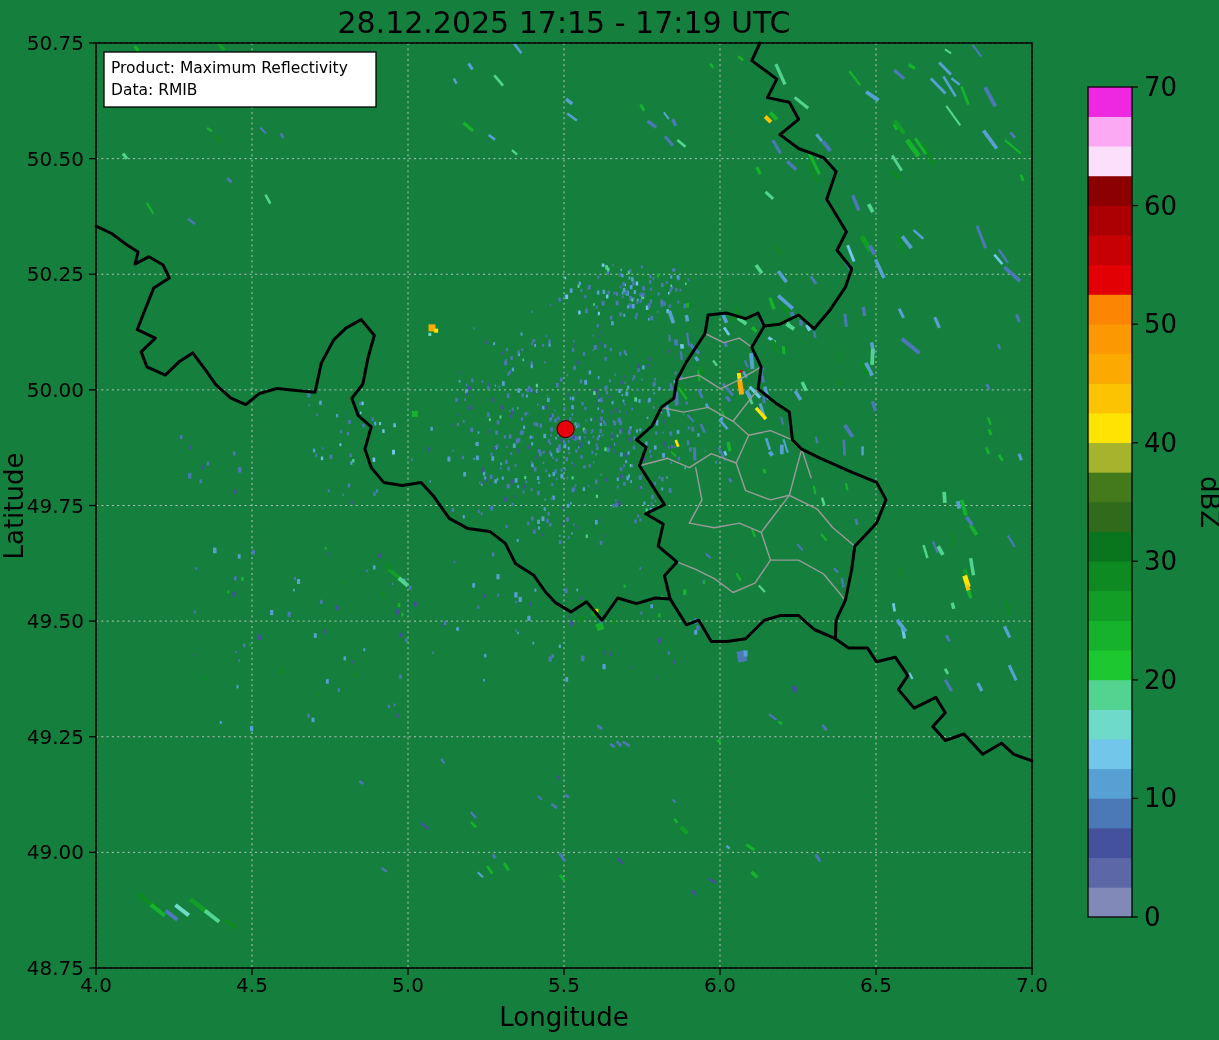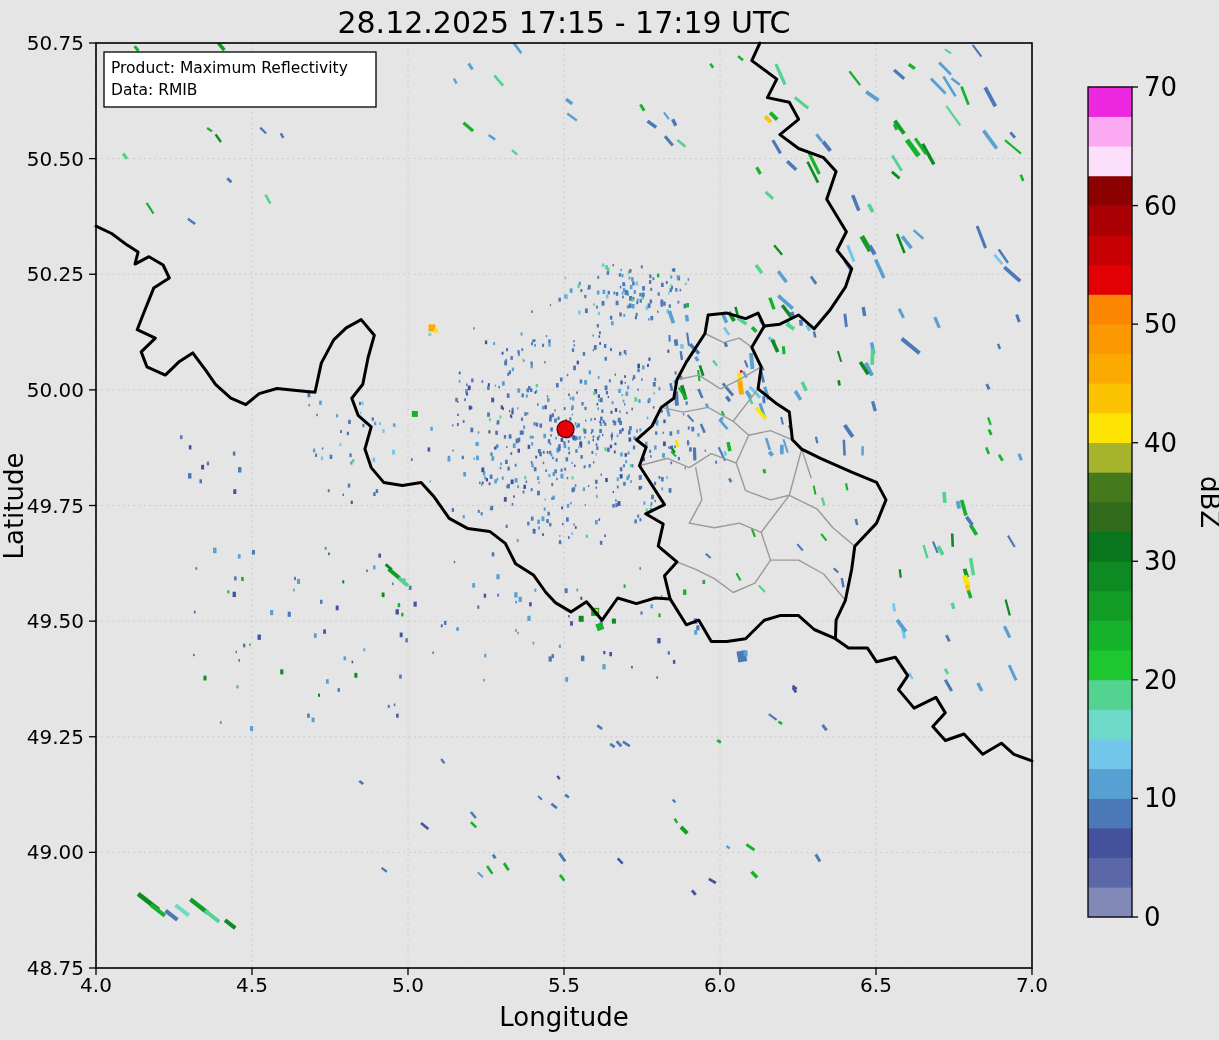--- a/index.html
+++ b/index.html
@@ -1,16 +1,16 @@
 <!DOCTYPE html>
 <html><head>
 <meta charset="utf-8">
 <style>
   html,body{margin:0;padding:0;background:#fff;}
-  .fig{width:1219px;height:1040px;background:#e5e5e5;position:relative;font-family:"DejaVu Sans",sans-serif;}
+  .fig{width:1219px;height:1040px;background:#15803d;position:relative;font-family:"DejaVu Sans",sans-serif;}
   svg{font-family:"DejaVu Sans",sans-serif;}
   .title{font-size:30px;fill:#000;}
   .axlabel{font-size:26px;fill:#000;}
   .tick{font-size:20px;fill:#000;}
   .ctick{font-size:26px;fill:#000;}
   .clabel{font-size:26px;fill:#000;}
   .ann{font-size:15.5px;fill:#000;}
 </style>
 </head>
 <body>

